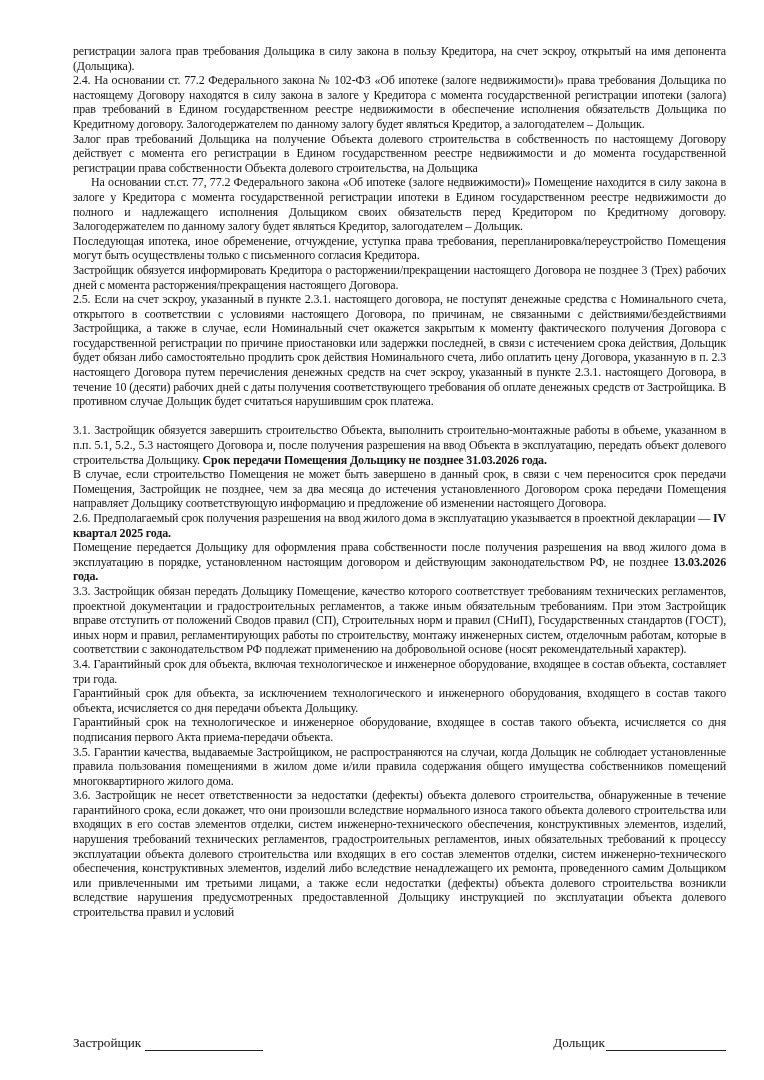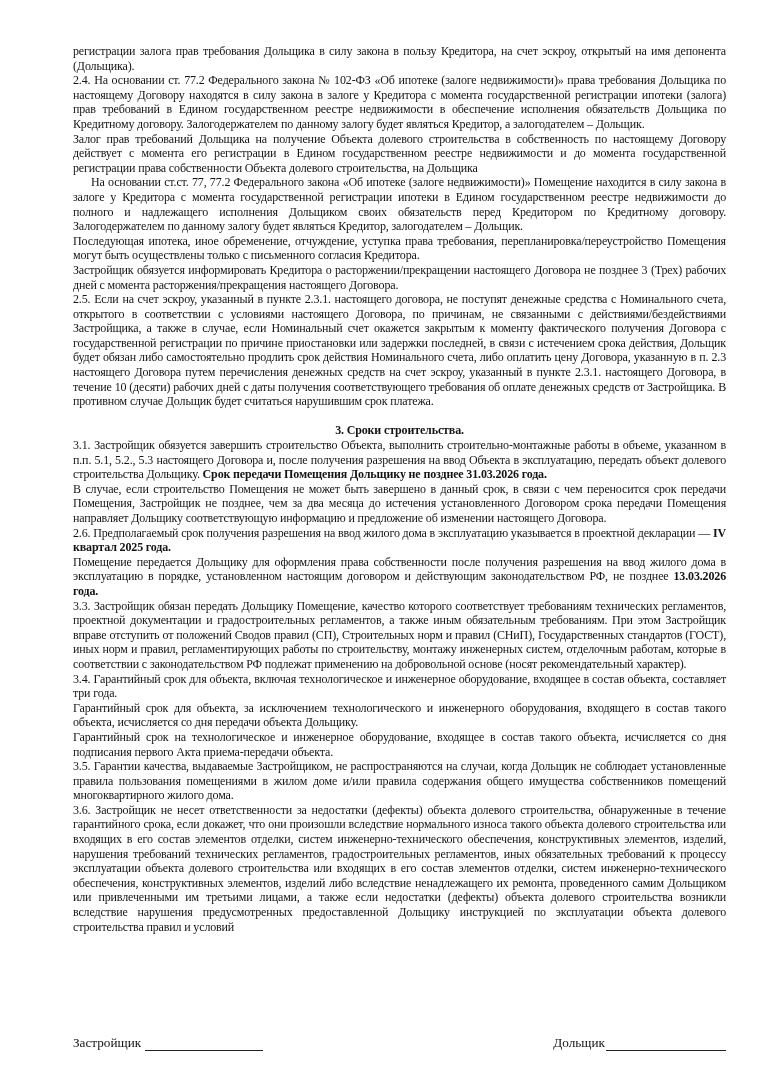--- a/index.html
+++ b/index.html
@@ -34,21 +34,20 @@
   <div id="sec2">
       <p class="para"><span>регистрации залога прав требования Дольщика в силу закона в пользу Кредитора, на счет эскроу, открытый на имя депонента (Дольщика).</span></p>
       <p class="para"><span>2.4. На основании ст. 77.2 Федерального закона № 102-ФЗ «Об ипотеке (залоге недвижимости)» права требования Дольщика по настоящему Договору находятся в силу закона в залоге у Кредитора с момента государственной регистрации ипотеки (залога) прав требований в Едином государственном реестре недвижимости в обеспечение исполнения обязательств Дольщика по Кредитному договору. Залогодержателем по данному залогу будет являться Кредитор, а залогодателем – Дольщик.</span></p>
       <p class="para"><span>Залог прав требований Дольщика на получение Объекта долевого строительства в собственность по настоящему Договору действует с момента его регистрации в Едином государственном реестре недвижимости и до момента государственной регистрации права собственности Объекта долевого строительства, на Дольщика</span></p>
       <p class="para indent"><span>На основании ст.ст. 77, 77.2 Федерального закона «Об ипотеке (залоге недвижимости)» Помещение находится в силу закона в залоге у Кредитора с момента государственной регистрации ипотеки в Едином государственном реестре недвижимости до полного и надлежащего исполнения Дольщиком своих обязательств перед Кредитором по Кредитному договору. Залогодержателем по данному залогу будет являться Кредитор, залогодателем – Дольщик.</span></p>
       <p class="para"><span>Последующая ипотека, иное обременение, отчуждение, уступка права требования, перепланировка/переустройство Помещения могут быть осуществлены только с письменного согласия Кредитора.</span></p>
       <p class="para"><span>Застройщик обязуется информировать Кредитора о расторжении/прекращении настоящего Договора не позднее 3 (Трех) рабочих дней с момента расторжения/прекращения настоящего Договора.</span></p>
       <p class="para"><span>2.5. Если на счет эскроу, указанный в пункте 2.3.1. настоящего договора, не поступят денежные средства с Номинального счета, открытого в соответствии с условиями настоящего Договора, по причинам, не связанными с действиями/бездействиями Застройщика, а также в случае, если Номинальный счет окажется закрытым к моменту фактического получения Договора с государственной регистрации по причине приостановки или задержки последней, в связи с истечением срока действия, Дольщик будет обязан либо </span><span class="u">самостоятельно</span><span> продлить срок действия Номинального счета, либо оплатить цену Договора, указанную в п. 2.3 настоящего Договора путем перечисления денежных средств на счет эскроу, указанный в пункте 2.3.1. настоящего Договора, в течение 10 (десяти) рабочих дней </span><span class="u">с даты получения соответствующего требования об оплате денежных средств от Застройщика. </span><span>В противном случае Дольщик будет считаться нарушившим срок платежа.</span></p>
     </div>
   <div class="blank"></div>
-  <p class="heading">3. Сроки строительства.</p>
   <div id="sec3">
       <p class="para"><span>3.1. Застройщик обязуется завершить строительство Объекта, выполнить строительно-монтажные работы в объеме, указанном в п.п. 5.1, 5.2., 5.3 настоящего Договора и, после получения разрешения на ввод Объекта в эксплуатацию, передать объект долевого строительства Дольщику. </span><span class="b">Срок передачи Помещения Дольщику не позднее 31.03.2026 года.</span></p>
       <p class="para"><span>В случае, если строительство Помещения не может быть завершено в данный срок, в связи с чем переносится срок передачи Помещения, Застройщик не позднее, чем за два месяца до истечения установленного Договором срока передачи Помещения направляет Дольщику соответствующую информацию и предложение об изменении настоящего Договора.</span></p>
       <p class="para"><span>2.6. Предполагаемый срок получения разрешения на ввод жилого дома в эксплуатацию указывается в проектной декларации — </span><span class="b">IV квартал 2025 года.</span></p>
       <p class="para"><span>Помещение передается Дольщику для оформления права собственности после получения разрешения на ввод жилого дома в эксплуатацию в порядке, установленном настоящим договором и действующим законодательством РФ, не позднее </span><span class="b">13.03.2026 года.</span></p>
       <p class="para"><span>3.3. Застройщик обязан передать Дольщику Помещение, качество которого соответствует требованиям технических регламентов, проектной документации и градостроительных регламентов, а также иным обязательным требованиям. При этом Застройщик вправе отступить от положений Сводов правил (СП), Строительных норм и правил (СНиП), Государственных стандартов (ГОСТ), иных норм и правил, регламентирующих работы по строительству, монтажу инженерных систем, отделочным работам, которые в соответствии с законодательством РФ подлежат применению на добровольной основе (носят рекомендательный характер).</span></p>
       <p class="para"><span>3.4. Гарантийный срок для объекта, включая технологическое и инженерное оборудование, входящее в состав объекта, составляет три года.</span></p>
       <p class="para"><span>Гарантийный срок для объекта, за исключением технологического и инженерного оборудования, входящего в состав такого объекта, исчисляется со дня передачи объекта Дольщику.</span></p>
       <p class="para"><span>Гарантийный срок на технологическое и инженерное оборудование, входящее в состав такого объекта, исчисляется со дня подписания первого Акта приема-передачи объекта.</span></p>
       <p class="para"><span>3.5. Гарантии качества, выдаваемые Застройщиком, не распространяются на случаи, когда Дольщик не соблюдает установленные правила пользования помещениями в жилом доме и/или правила содержания общего имущества собственников помещений многоквартирного жилого дома.</span></p>

